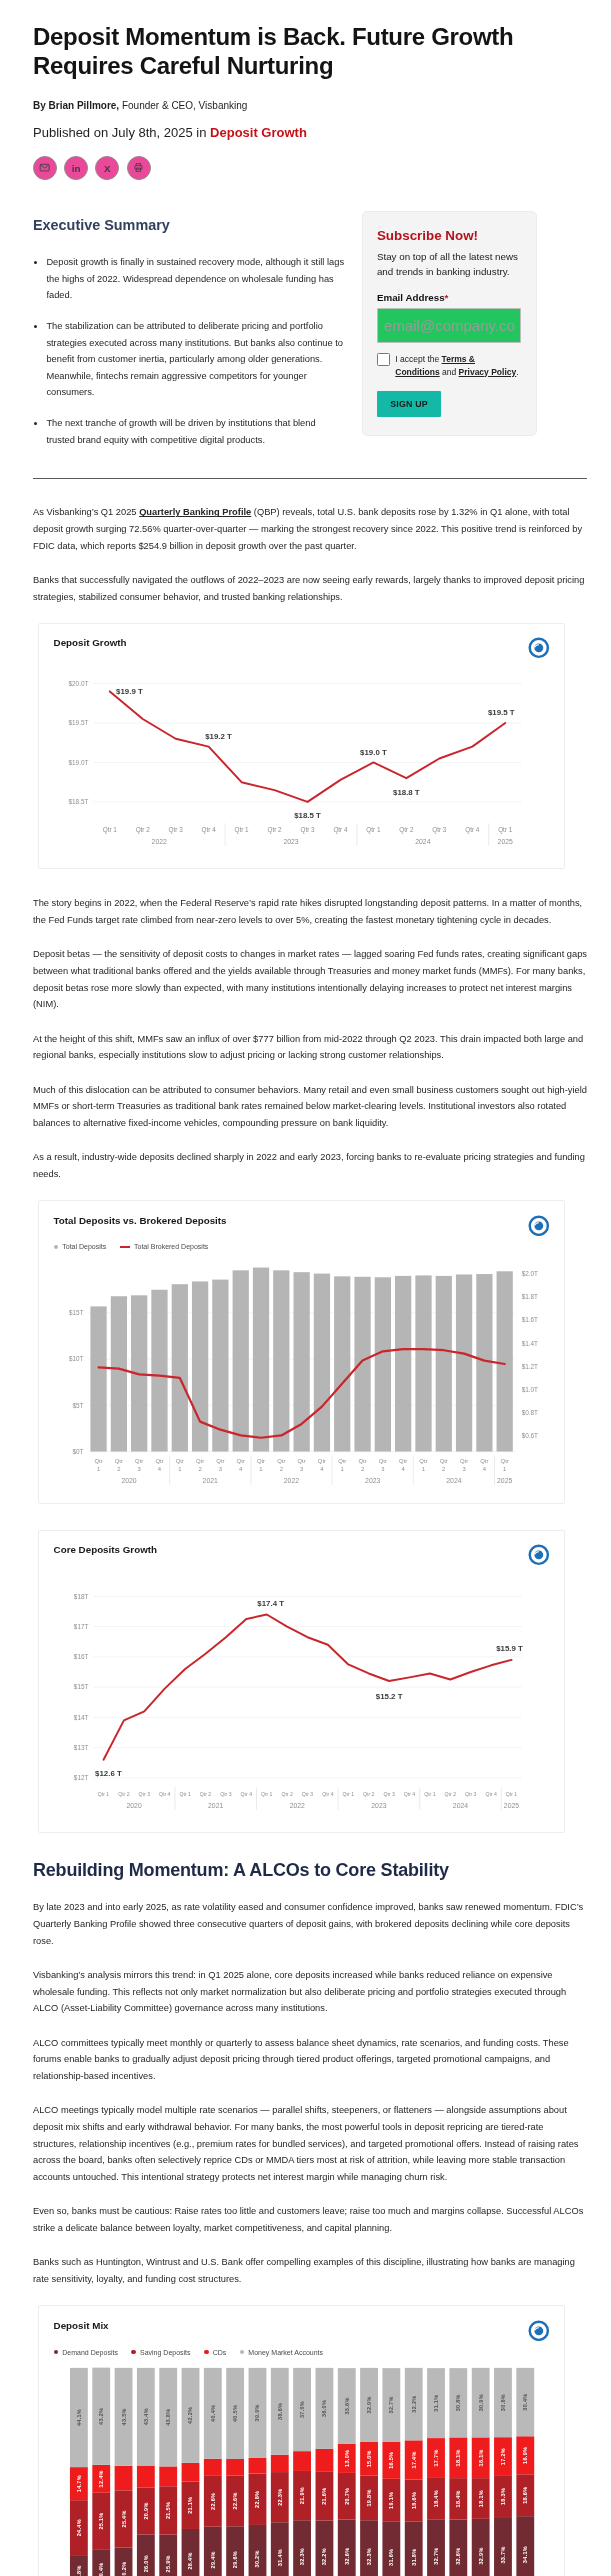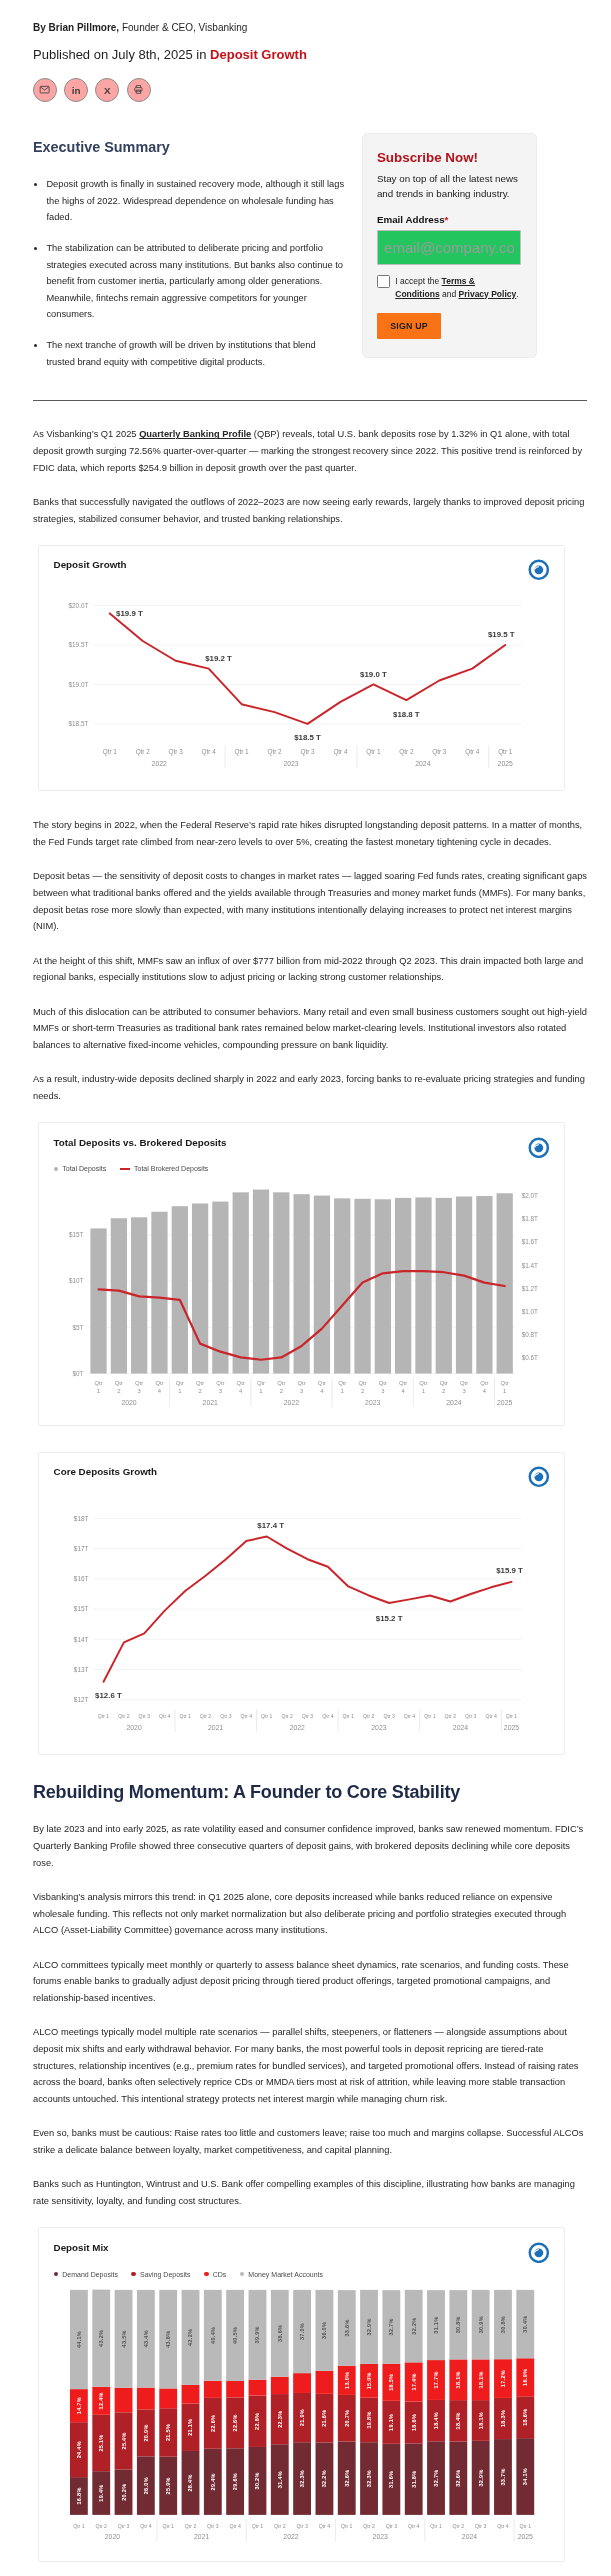--- a/index.html
+++ b/index.html
@@ -5,39 +5,39 @@
   * { box-sizing: border-box; }
   body { margin:0; background:#ffffff; color:#262626; font-family:"Liberation Sans", sans-serif; }
   .page { width:554px; margin:0 0 0 33px; padding:21.6px 0 31px; }
 
   h1.title { font-size:24px; line-height:1.24; font-weight:800; color:#141414; letter-spacing:-0.3px; margin:0 0 18.5px; max-width:526px; }
   .byline { font-size:10px; margin:0 0 14.4px; color:#1f1f1f; }
   .byline b { font-weight:700; }
   .published { font-size:13px; margin:0 0 16.5px; color:#1f1f1f; }
   .cat-link { color:#c41218; font-weight:700; text-decoration:none; cursor:pointer; }
   .share-row { display:flex; gap:7.2px; margin:0 0 31px; }
-  .share-btn { width:24px; height:24px; border:0.8px solid #8d8d8d; border-radius:50%; display:flex; align-items:center; justify-content:center; background:#fca5a5; cursor:pointer; color:#3c3c3c; font-weight:700; font-size:9.8px; }
+  .share-btn { width:24px; height:24px; border:0.8px solid #8d8d8d; border-radius:50%; display:flex; align-items:center; justify-content:center; background:#ec4899; cursor:pointer; color:#3c3c3c; font-weight:700; font-size:9.8px; }
   .share-btn span.txt { pointer-events:none; }
 
   .exec-row { display:flex; align-items:flex-start; margin-bottom:2.1px; }
   .exec-left { width:313px; }
   .exec-left h2 { font-size:14.4px; font-weight:600; color:#33415e; margin:5.2px 0 21.6px; }
   .exec-left ul { margin:0; padding-left:13.4px; }
   .exec-left li { font-size:9.3px; line-height:1.78; margin-bottom:14.4px; }
   .sub-card { margin-left:15.5px; width:175px; background:#f4f4f4; border:0.5px solid #ececec; border-radius:5.2px; padding:15.5px 14.4px 17.5px; }
   .sub-title { color:#b5121b; font-weight:700; font-size:13.4px; margin:0 0 7.2px; }
   .sub-body { font-size:9.8px; line-height:1.5; margin:0 0 12.4px; color:#1b1b1b; }
   .sub-label { font-weight:700; font-size:9.8px; color:#111; }
   .req { color:#cf1020; font-weight:700; }
   .sub-input { width:100%; border:0.5px solid #bdbdbd; background:#22c55e; padding:7.7px 6.2px; font-size:15px; color:#333; border-radius:1px; margin:5.2px 0 10.3px; font-family:"Liberation Sans", sans-serif; }
   .sub-input::placeholder { color:#9b9b9b; }
   .consent { display:flex; gap:5px; font-size:8.5px; line-height:1.5; margin-bottom:12.4px; color:#222; }
   .checkbox { width:13.4px; height:13.4px; border:1px solid #777; background:#fff; border-radius:1.5px; flex:0 0 auto; cursor:pointer; }
   .consent a { color:#222; font-weight:700; cursor:pointer; }
-  .signup { background:#f97316; border:none; font-weight:700; font-size:8.8px; padding:8.2px 13.4px; letter-spacing:0.2px; cursor:pointer; color:#1c1c1c; border-radius:1px; font-family:"Liberation Sans", sans-serif; }
+  .signup { background:#14b8a6; border:none; font-weight:700; font-size:8.8px; padding:8.2px 13.4px; letter-spacing:0.2px; cursor:pointer; color:#1c1c1c; border-radius:1px; font-family:"Liberation Sans", sans-serif; }
 
   hr.divider { border:none; border-top:1px solid #5a5a5a; margin:15.5px 0 25px; }
 
   p.body { font-size:9.3px; line-height:1.8; margin:0 0 17.5px; max-width:554px; }
   a.inline-link { color:#262626; font-weight:700; cursor:pointer; }
   h2.section { font-size:18px; font-weight:800; color:#1e2a47; margin:27px 0 18.5px; letter-spacing:-0.2px; }
 
   .chart-card { border:0.5px solid #ededed; border-radius:2.1px; padding:13.4px 14.4px 9.3px; margin:6.2px 0 26px 5.2px; width:527px; background:#fff; }
   .chart-head { display:flex; justify-content:space-between; align-items:flex-start; margin-bottom:2.1px; }
   .chart-title { font-size:9.8px; font-weight:700; color:#191919; margin:0; }
@@ -47,20 +47,21 @@
   .lg-dot { width:4.6px; height:4.6px; border-radius:50%; display:inline-block; }
   .lg-line { width:10.3px; height:1.8px; display:inline-block; }
   .chart-body { margin-top:5.2px; }
   .chart-body svg { display:block; width:100%; height:auto; }
 </style>
 </head>
 <body>
 
 <div class="page">
 
+  <h1 class="title">Deposit Momentum is Back. Future Growth Requires Careful Nurturing</h1>
 
   <p class="byline"><b>By Brian Pillmore,</b><span> Founder &amp; CEO, Visbanking</span></p>
 
   <p class="published"><span>Published on July 8th, 2025 in </span><a class="cat-link">Deposit Growth</a></p>
 
   <div class="share-row">
     <button class="share-btn">
       <span><svg viewBox="0 0 24 24" width="11.3" height="11.3" fill="none" stroke="#3c3c3c" stroke-width="1.8">
             <rect x="2.5" y="5" width="19" height="14" rx="1.5"></rect>
             <path d="M3 6l9 7 9-7"></path>
@@ -318,21 +319,21 @@
           <line x1="910.5" x2="910.5" y1="436" y2="482" stroke="#dddddd" stroke-width="1.2"></line>
           <polyline points="100.8,380.0 142.3,300.0 183.8,281.5 225.3,235.3 266.9,195.3 308.4,164.5 349.9,130.7 391.4,93.7 433.0,84.5 474.5,109.1 516.0,130.7 557.5,146.0 599.0,186.1 640.6,204.5 682.1,219.9 723.6,212.5 765.1,204.5 806.7,216.8 848.2,201.5 889.7,187.9 931.2,176.8" fill="none" stroke="#c9252b" stroke-width="4" stroke-linejoin="round" stroke-linecap="round"></polyline>
           <text x="110.8" y="414.0" text-anchor="middle" font-size="16" font-weight="bold" fill="#3b3b3b">$12.6 T</text>
           <text x="441.0" y="66.5" text-anchor="middle" font-size="16" font-weight="bold" fill="#3b3b3b">$17.4 T</text>
           <text x="682.1" y="255.9" text-anchor="middle" font-size="16" font-weight="bold" fill="#3b3b3b">$15.2 T</text>
           <text x="927.2" y="158.8" text-anchor="middle" font-size="16" font-weight="bold" fill="#3b3b3b">$15.9 T</text>
         </svg>
       </div>
   </figure>
 
-  <h2 class="section">Rebuilding Momentum: A Founder to Core Stability</h2>
+  <h2 class="section">Rebuilding Momentum: A ALCOs to Core Stability</h2>
   <p class="body">By late 2023 and into early 2025, as rate volatility eased and consumer confidence improved, banks saw renewed momentum. FDIC’s Quarterly Banking Profile showed three consecutive quarters of deposit gains, with brokered deposits declining while core deposits rose.</p>
   <p class="body">Visbanking’s analysis mirrors this trend: in Q1 2025 alone, core deposits increased while banks reduced reliance on expensive wholesale funding. This reflects not only market normalization but also deliberate pricing and portfolio strategies executed through ALCO (Asset-Liability Committee) governance across many institutions.</p>
   <p class="body">ALCO committees typically meet monthly or quarterly to assess balance sheet dynamics, rate scenarios, and funding costs. These forums enable banks to gradually adjust deposit pricing through tiered product offerings, targeted promotional campaigns, and relationship-based incentives.</p>
   <p class="body">ALCO meetings typically model multiple rate scenarios — parallel shifts, steepeners, or flatteners — alongside assumptions about deposit mix shifts and early withdrawal behavior. For many banks, the most powerful tools in deposit repricing are tiered-rate structures, relationship incentives (e.g., premium rates for bundled services), and targeted promotional offers. Instead of raising rates across the board, banks often selectively reprice CDs or MMDA tiers most at risk of attrition, while leaving more stable transaction accounts untouched. This intentional strategy protects net interest margin while managing churn risk.</p>
   <p class="body">Even so, banks must be cautious: Raise rates too little and customers leave; raise too much and margins collapse. Successful ALCOs strike a delicate balance between loyalty, market competitiveness, and capital planning.</p>
   <p class="body">Banks such as Huntington, Wintrust and U.S. Bank offer compelling examples of this discipline, illustrating how banks are managing rate sensitivity, loyalty, and funding cost structures.</p>
 
   <figure class="chart-card">
     <div class="chart-head">
       <h3 class="chart-title">Deposit Mix</h3>

